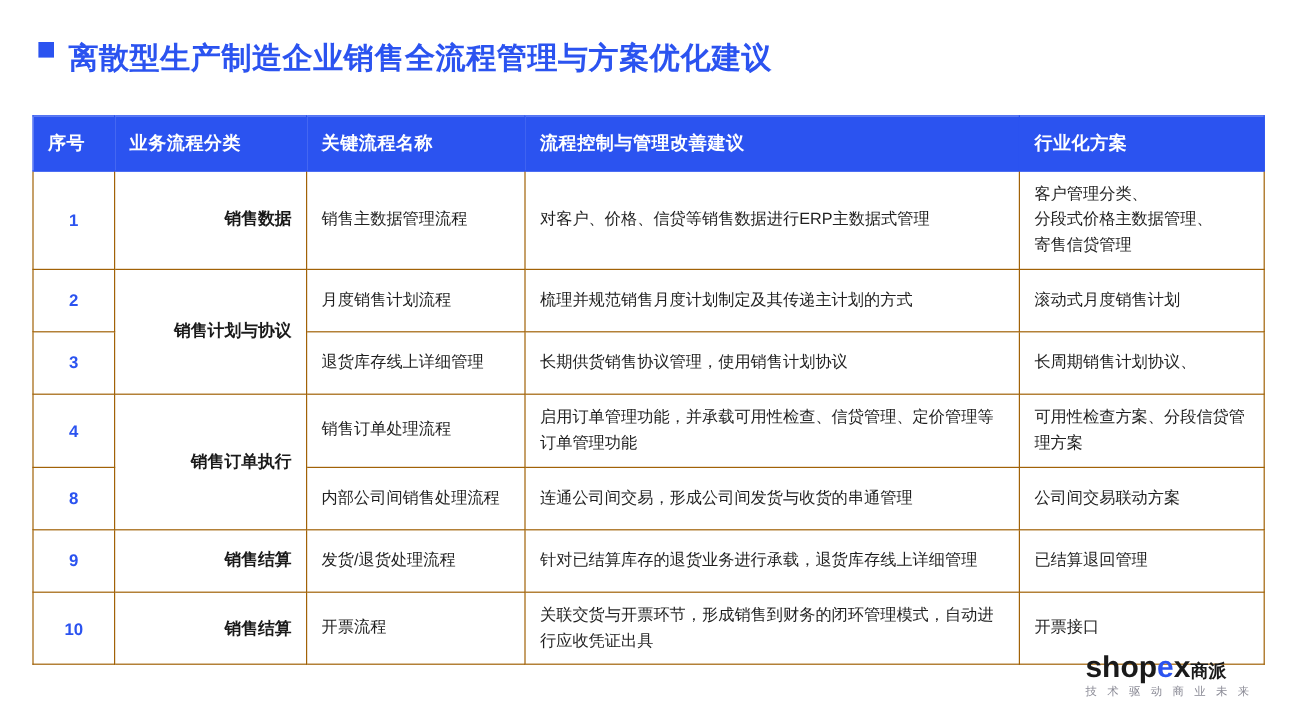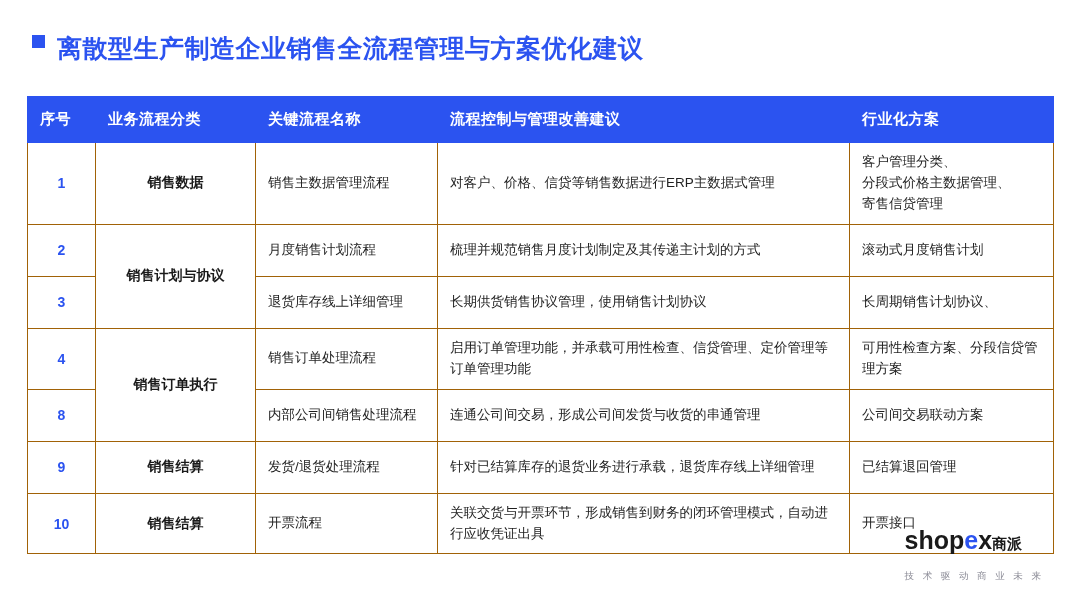--- a/index.html
+++ b/index.html
@@ -81,21 +81,21 @@
   col.c3 { width: 412px; }
   col.c4 { width: 204px; }
 
   td.idx {
     text-align: center;
     color: #2b53f0;
     font-weight: bold;
     font-size: 14px;
   }
   td.cat {
-    text-align: center;
+    text-align: right;
     font-weight: bold;
     font-size: 14px;
     color: #1a1a1a;
   }
   td.cell {
     font-size: 13.5px;
     color: #1f1f1f;
     line-height: 1.55;
     text-align: left;
   }
@@ -118,21 +118,21 @@
     font-size: 25px;
     font-weight: bold;
     color: #1a1a1a;
     letter-spacing: 0px;
     line-height: 1;
     white-space: nowrap;
   }
   .logo-main .x-accent { color: #2b53f0; }
   .logo-main .cn { font-size: 15px; font-weight: bold; }
   .logo-tag {
-    margin-top: 17px;
+    margin-top: 1px;
     font-size: 9.5px;
     color: #8b8b96;
     letter-spacing: 3px;
     white-space: nowrap;
   }
 </style>
 </head>
 <body>
 
 <div class="slide">

